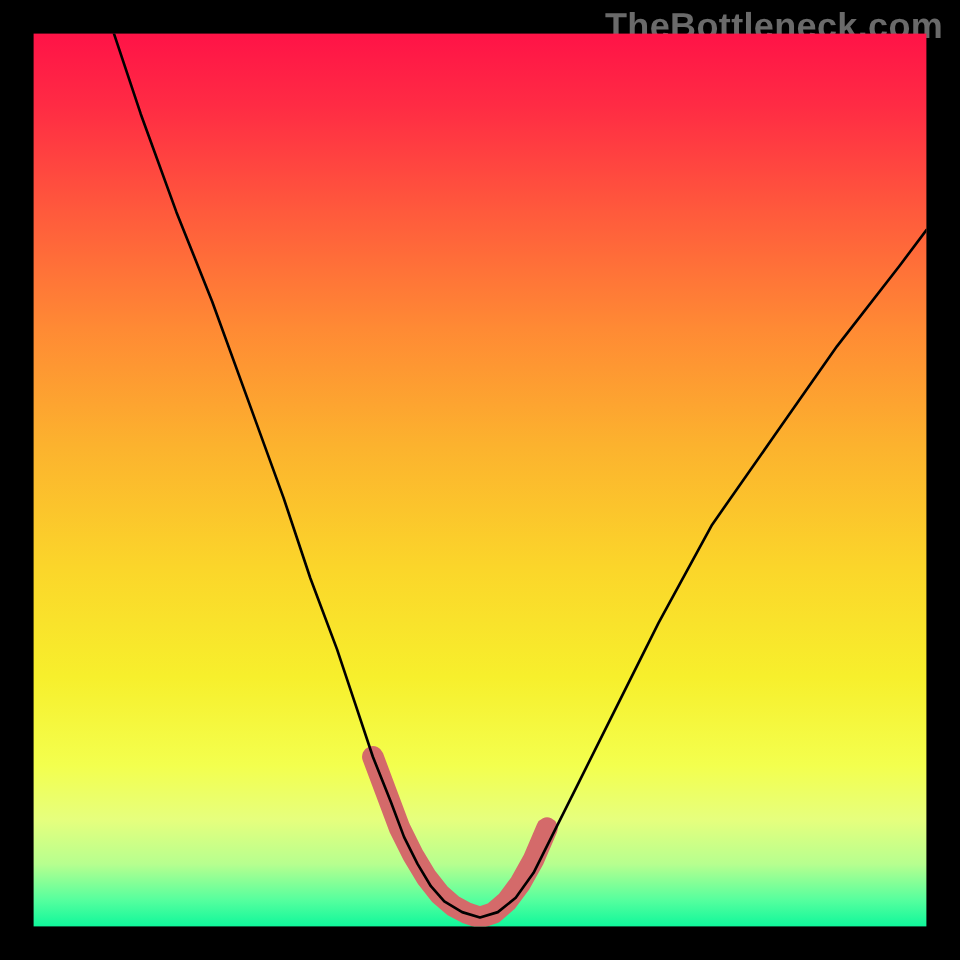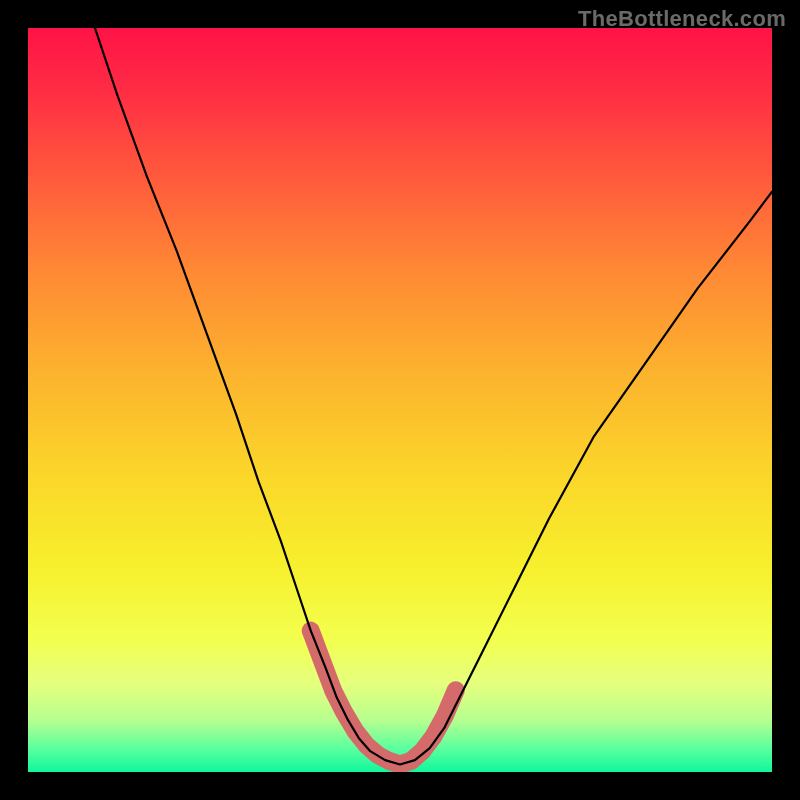--- a/index.html
+++ b/index.html
@@ -42,21 +42,21 @@
     left: 0;
     top: 0;
     width: 744px;
     height: 744px;
   }
   .watermark {
     position: absolute;
     top: 6px;
     right: 14px;
     color: #6a6a6a;
-    font-size: 22px;
+    font-size: 30px;
     font-weight: 600;
     letter-spacing: 0.3px;
     user-select: none;
   }
 </style>
 </head>
 <body>
 
 <div class="frame">
   <div class="watermark">TheBottleneck.com</div>

